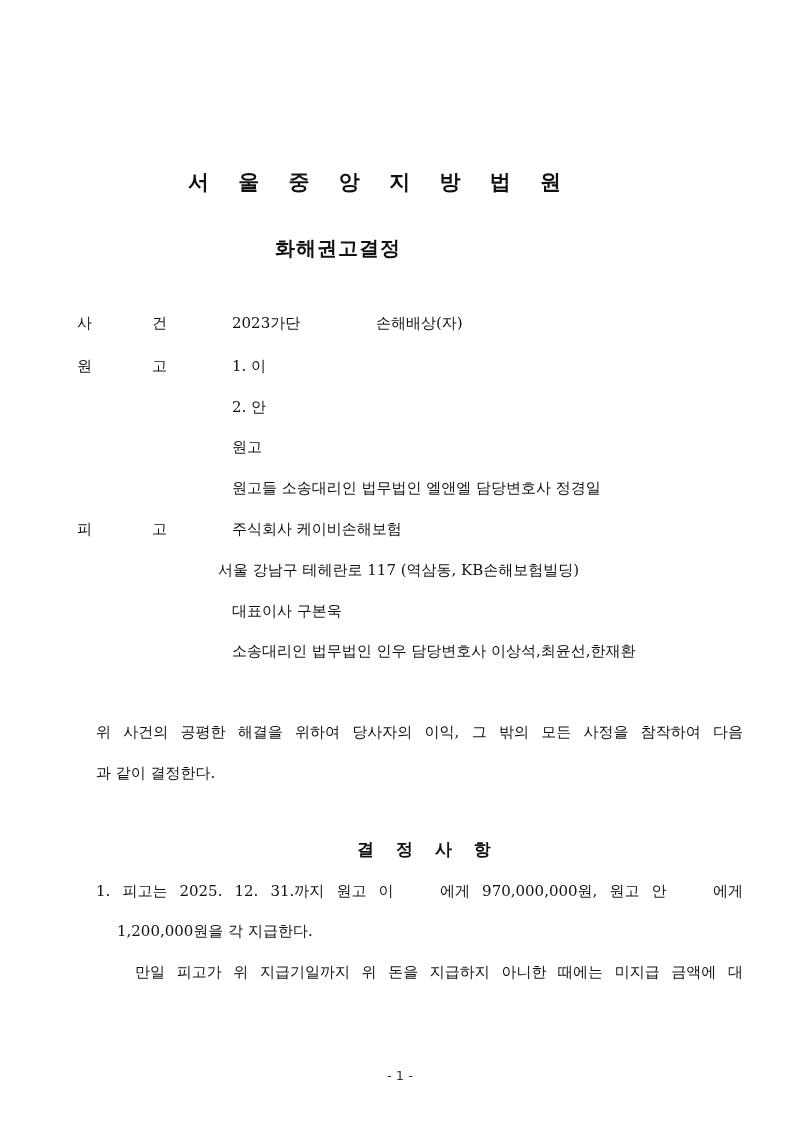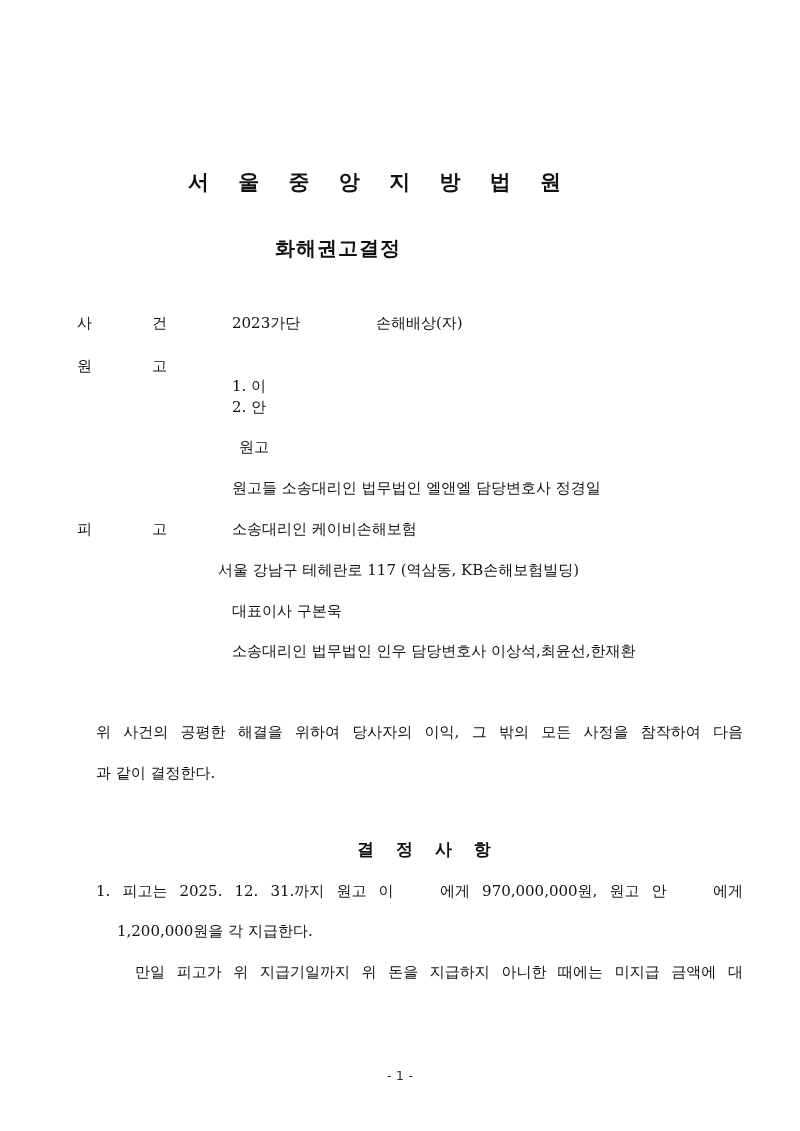--- a/index.html
+++ b/index.html
@@ -28,28 +28,28 @@
 <div class="abs court">서 울 중 앙 지 방 법 원</div>
 <div class="abs title">화해권고결정</div>
 
 <div class="abs lbl" style="top:314px;left:77px;">사</div>
 <div class="abs lbl" style="top:314px;left:152px;">건</div>
 <div class="abs val" style="top:314px;left:232px;">2023가단</div>
 <div class="abs val" style="top:314px;left:376px;">손해배상(자)</div>
 
 <div class="abs lbl" style="top:357px;left:77px;">원</div>
 <div class="abs lbl" style="top:357px;left:152px;">고</div>
-<div class="abs val" style="top:357px;left:232px;margin-top:20px;">1. 이</div>
+<div class="abs val" style="top:357px;left:232px;">1. 이</div>
 <div class="abs val" style="top:398px;left:232px;">2. 안</div>
-<div class="abs val" style="top:438px;left:232px;margin-left:7px;">원고</div>
+<div class="abs val" style="top:438px;left:232px;">원고</div>
 <div class="abs val" style="top:479px;left:232px;">원고들 소송대리인 법무법인 엘앤엘 담당변호사 정경일</div>
 
 <div class="abs lbl" style="top:520px;left:77px;">피</div>
 <div class="abs lbl" style="top:520px;left:152px;">고</div>
-<div class="abs val" style="top:520px;left:232px;">소송대리인 케이비손해보험</div>
+<div class="abs val" style="top:520px;left:232px;">주식회사 케이비손해보험</div>
 <div class="abs val" style="top:561px;left:218px;">서울 강남구 테헤란로 117 (역삼동, KB손해보험빌딩)</div>
 <div class="abs val" style="top:602px;left:232px;">대표이사 구본욱</div>
 <div class="abs val" style="top:642px;left:232px;">소송대리인 법무법인 인우 담당변호사 이상석,최윤선,한재환</div>
 
 <div class="abs para justify" style="top:723px;left:77px;width:647px;">위 사건의 공평한 해결을 위하여 당사자의 이익, 그 밖의 모든 사정을 참작하여 다음</div>
 <div class="abs para" style="top:764px;left:77px;">과 같이 결정한다.</div>
 
 <div class="abs sec">결 정 사 항</div>
 
 <div class="abs para justify" style="top:882px;left:77px;width:647px;">1. 피고는 2025. 12. 31.까지 원고 이 　 에게 970,000,000원, 원고 안 　 에게</div>

